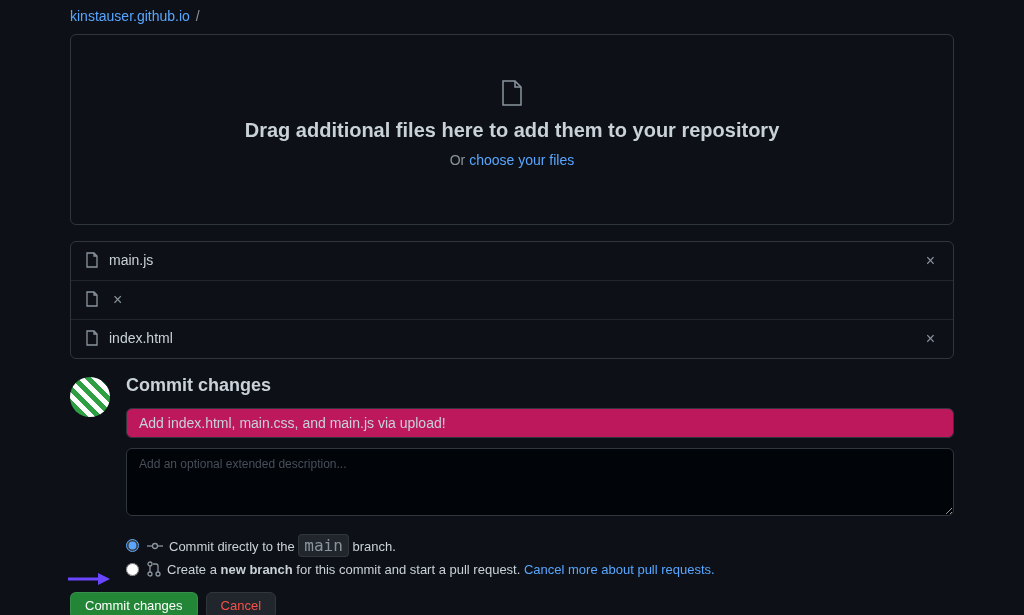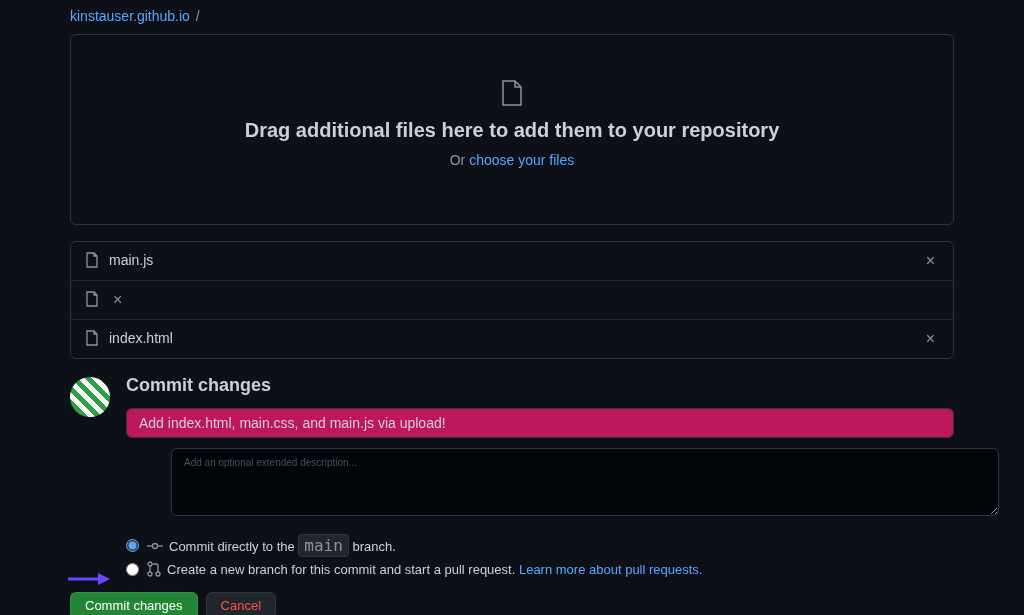--- a/index.html
+++ b/index.html
@@ -121,26 +121,25 @@
       margin-bottom: 10px;
       font-family: inherit;
     }
     .commit-textarea {
       width: 100%;
       background: #010409;
       border: 1px solid #30363d;
       border-radius: 6px;
       padding: 8px 12px;
       color: #c9d1d9;
-      font-size: 10px;
+      font-size: 12px;
       margin-bottom: 14px;
       font-family: inherit;
       height: 68px;
       resize: vertical;
-      margin-left: 45px;
     }
     .commit-input::placeholder,
     .commit-textarea::placeholder {
       color: #484f58;
     }
     .radio-group {
       margin-bottom: 10px;
     }
     .radio-row {
       display: flex;
@@ -161,21 +160,21 @@
     .branch-pill {
       background: #21262d;
       border: 1px solid #30363d;
       border-radius: 4px;
       padding: 1px 5px;
       font-family: ui-monospace, monospace;
       font-size: 16px;
       color: #8b949e;
     }
     .radio-text strong {
-      font-weight: 400;
+      font-weight: 700;
     }
     .learn-link {
       color: #58a6ff;
       text-decoration: none;
     }
     .button-row {
       display: flex;
       gap: 8px;
       margin-left: -56px;
       margin-top: 12px;
@@ -289,21 +288,21 @@
           <span class="radio-icon">
             <svg width="14" height="16" viewBox="0 0 14 16" stroke="#8b949e" stroke-width="1.3" fill="none">
                 <circle cx="3" cy="3" r="2"></circle>
                 <circle cx="3" cy="13" r="2"></circle>
                 <circle cx="11" cy="13" r="2"></circle>
                 <path d="M3 5 L3 11"></path>
                 <path d="M6 3 L9 3 Q11 3 11 5 L11 11"></path>
               </svg>
           </span>
           <span class="radio-text">
-            <span>Create a </span><strong>new branch</strong><span> for this commit and start a pull request. </span><a class="learn-link">Learn more about pull requests.</a>
+            <span>Create a </span><strong>new branch</strong><span> for this commit and start a pull request. </span><a class="learn-link">Cancel more about pull requests.</a>
           </span>
         </label>
       </div>
 
       <div class="button-row">
         <button class="btn-primary">Commit changes</button>
         <button class="btn-danger">Cancel</button>
       </div>
     </div>
   </div>

